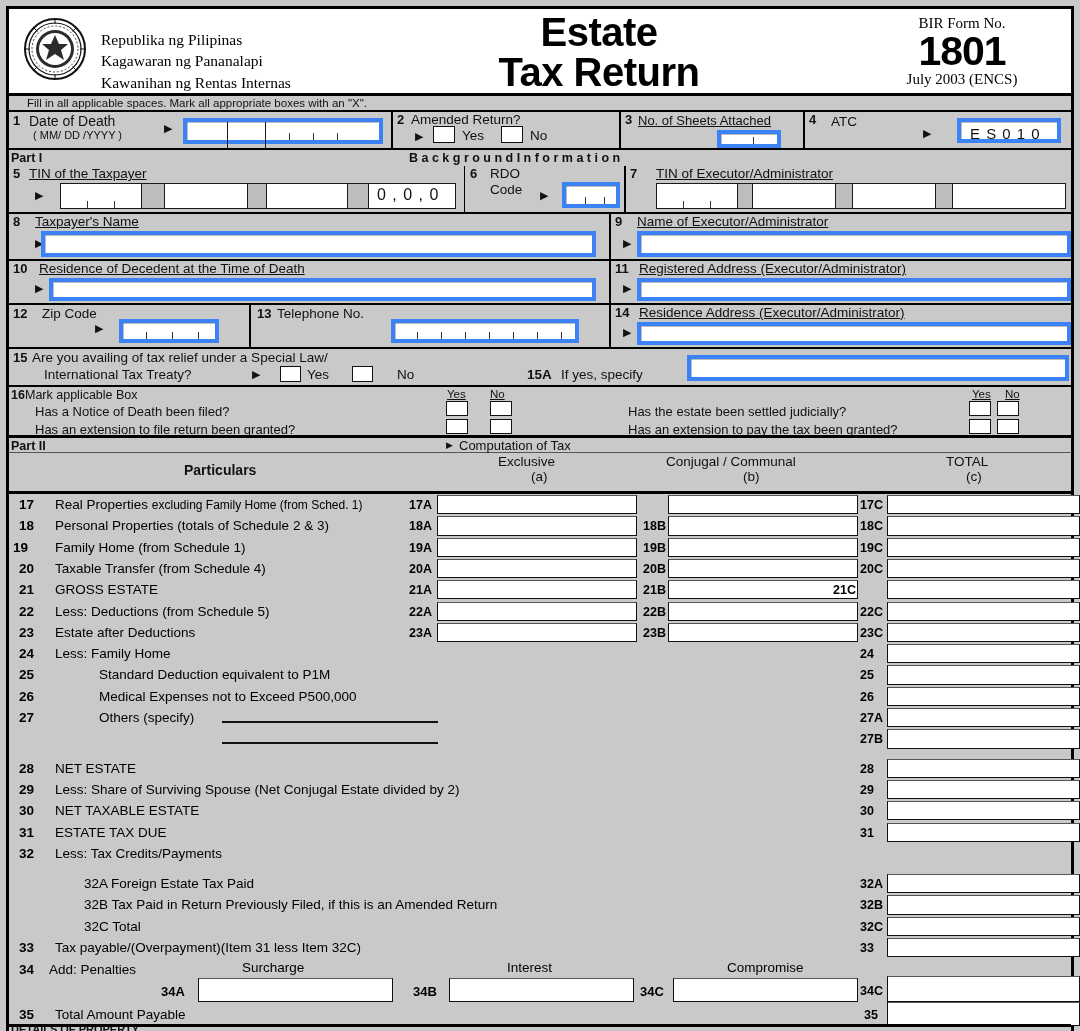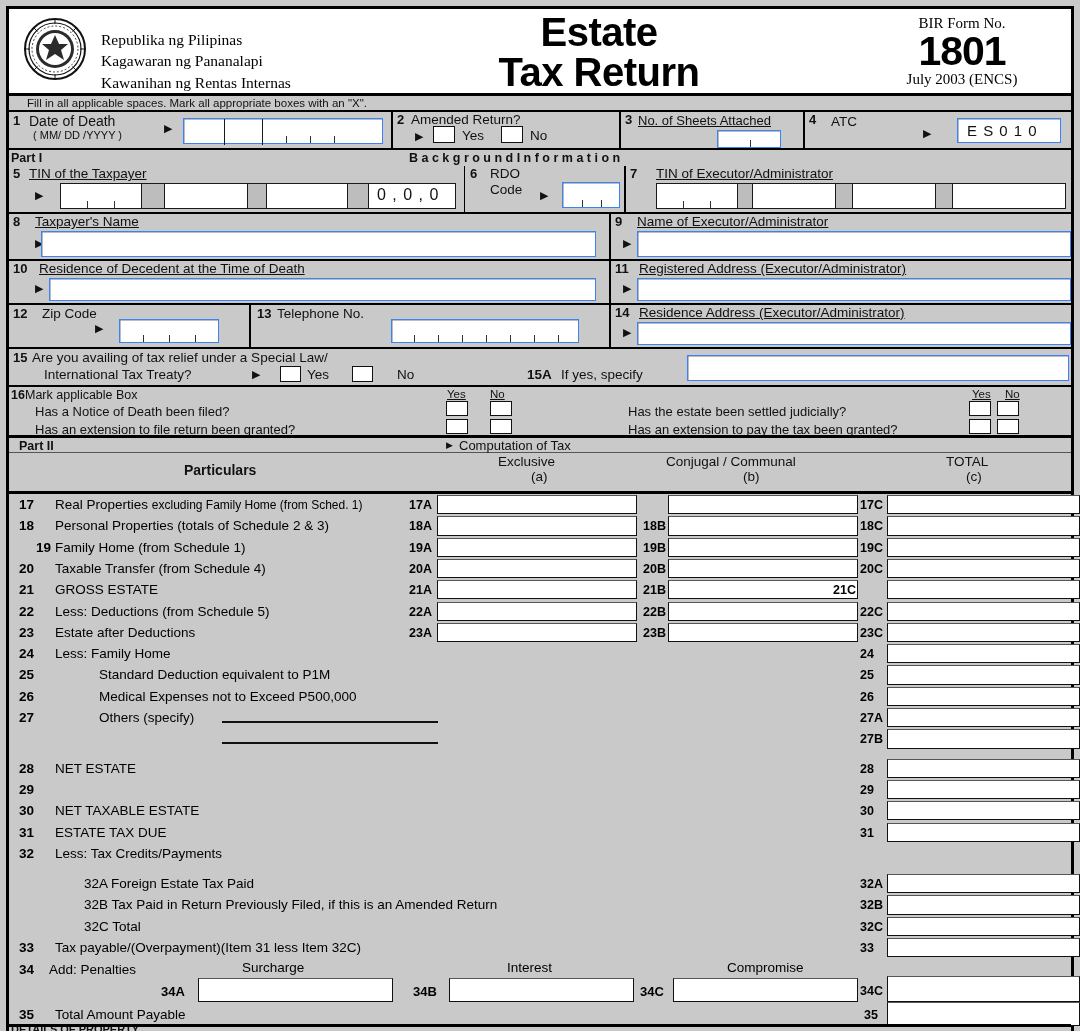--- a/index.html
+++ b/index.html
@@ -12,21 +12,21 @@
     width: 1080px; height: 1031px;
     position: relative;
     background: #c9c9c9;
     overflow: hidden;
   }
 
   
   .abs { position: absolute; }
   .wbox {
     background: #fff;
-    border: 1px solid #3b82f6;
+    border: 4px solid #3b82f6;
     box-shadow: 0.5px 0.5px 0 #7a7a7a inset;
   }
   .gray { background: #c9c9c9; }
   .lbl { color: #111; line-height: 1.05; white-space: nowrap; }
   .num { font-weight: bold; }
   .tri { font-size: 11px; line-height: 1; color: #111; }
 
   
   #masthead {
     position: absolute; left: 6px; top: 6px; width: 1068px; height: 90px;
@@ -352,21 +352,21 @@
     <div class="ckbox" style="left:437px;top:32px;width:22px;height:15px;"></div>
     <div class="ckbox" style="left:481px;top:32px;width:22px;height:15px;"></div>
 
     <div class="ckbox" style="left:960px;top:14px;width:22px;height:15px;"></div>
     <div class="ckbox" style="left:988px;top:14px;width:22px;height:15px;"></div>
     <div class="ckbox" style="left:960px;top:32px;width:22px;height:15px;"></div>
     <div class="ckbox" style="left:988px;top:32px;width:22px;height:15px;"></div>
   </div>
 
   <div class="abs gray" style="left:9px;top:435px;width:1062px;height:18px;border-top:3px solid #000;border-bottom:1px solid #555;">
-    <span class="abs lbl num" style="left:2px;top:2px;font-size:12.5px;margin-left:8px;">Part II</span>
+    <span class="abs lbl num" style="left:2px;top:2px;font-size:12.5px;">Part II</span>
     <span class="abs tri" style="left:437px;top:3px;font-size:9px;">▶</span>
     <span class="abs lbl" style="left:450px;top:1px;font-size:13px;">Computation of Tax</span>
   </div>
 
   <div class="abs gray" style="left:9px;top:453px;width:1062px;height:38px;">
     <span class="abs lbl" style="left:175px;top:10px;font-size:14px;font-weight:bold;">Particulars</span>
     <span class="abs lbl" style="left:489px;top:2px;font-size:13.5px;">Exclusive</span>
     <span class="abs lbl" style="left:522px;top:17px;font-size:13.5px;">(a)</span>
     <span class="abs lbl" style="left:657px;top:2px;font-size:13.5px;">Conjugal / Communal</span>
     <span class="abs lbl" style="left:734px;top:17px;font-size:13.5px;">(b)</span>
@@ -389,21 +389,21 @@
         <span class=" abs" style="left:10px;top:3px;font-size:13.5px;font-weight:bold;">18</span>
         <span class="abs" style="left:46px;top:3px;font-size:13.5px;white-space:nowrap;">Personal Properties (totals of Schedule 2 &amp; 3)</span>
         <span class=" abs" style="left:400px;top:4px;font-size:12.5px;font-weight:bold;">18A</span>
         <div class="cell" style="left:428px;top:1px;width:200px;height:19.3px;"></div>
         <span class=" abs" style="left:634px;top:4px;font-size:12.5px;font-weight:bold;">18B</span>
         <div class="cell" style="left:659px;top:1px;width:190px;height:19.3px;"></div>
         <span class=" abs" style="left:851px;top:4px;font-size:12.5px;font-weight:bold;">18C</span>
         <div class="cell" style="left:878px;top:1px;width:193px;height:19.3px;"></div>
       </div>
       <div class="abs" style="left:0;top:42.6px;width:1062px;height:21.3px;">
-        <span class=" abs" style="left:27px;top:3px;font-size:13.5px;font-weight:bold;">19</span>
+        <span class=" abs" style="left:4px;top:3px;font-size:13.5px;font-weight:bold;">19</span>
         <span class="abs" style="left:46px;top:3px;font-size:13.5px;white-space:nowrap;">Family Home (from Schedule 1)</span>
         <span class=" abs" style="left:400px;top:4px;font-size:12.5px;font-weight:bold;">19A</span>
         <div class="cell" style="left:428px;top:1px;width:200px;height:19.3px;"></div>
         <span class=" abs" style="left:634px;top:4px;font-size:12.5px;font-weight:bold;">19B</span>
         <div class="cell" style="left:659px;top:1px;width:190px;height:19.3px;"></div>
         <span class=" abs" style="left:851px;top:4px;font-size:12.5px;font-weight:bold;">19C</span>
         <div class="cell" style="left:878px;top:1px;width:193px;height:19.3px;"></div>
       </div>
       <div class="abs" style="left:0;top:63.900000000000006px;width:1062px;height:21.3px;">
         <span class=" abs" style="left:10px;top:3px;font-size:13.5px;font-weight:bold;">20</span>
@@ -474,20 +474,21 @@
         <div class="cell" style="left:878px;top:1px;width:193px;height:19.3px;"></div>
       </div>
       <div class="abs" style="left:0;top:263.6px;width:1062px;height:21.3px;">
         <span class=" abs" style="left:10px;top:3px;font-size:13.5px;font-weight:bold;">28</span>
         <span class=" abs" style="left:46px;top:3px;font-size:13.5px;white-space:nowrap;">NET ESTATE</span>
         <span class=" abs" style="left:851px;top:4px;font-size:12.5px;font-weight:bold;">28</span>
         <div class="cell" style="left:878px;top:1px;width:193px;height:19.3px;"></div>
       </div>
       <div class="abs" style="left:0;top:284.90000000000003px;width:1062px;height:21.3px;">
         <span class=" abs" style="left:10px;top:3px;font-size:13.5px;font-weight:bold;">29</span>
+        <span class=" abs" style="left:46px;top:3px;font-size:13.5px;white-space:nowrap;">Less:  Share of Surviving Spouse (Net Conjugal Estate divided by 2)</span>
         <span class=" abs" style="left:851px;top:4px;font-size:12.5px;font-weight:bold;">29</span>
         <div class="cell" style="left:878px;top:1px;width:193px;height:19.3px;"></div>
       </div>
       <div class="abs" style="left:0;top:306.20000000000005px;width:1062px;height:21.3px;">
         <span class=" abs" style="left:10px;top:3px;font-size:13.5px;font-weight:bold;">30</span>
         <span class=" abs" style="left:46px;top:3px;font-size:13.5px;white-space:nowrap;">NET TAXABLE ESTATE</span>
         <span class=" abs" style="left:851px;top:4px;font-size:12.5px;font-weight:bold;">30</span>
         <div class="cell" style="left:878px;top:1px;width:193px;height:19.3px;"></div>
       </div>
       <div class="abs" style="left:0;top:327.50000000000006px;width:1062px;height:21.3px;">

